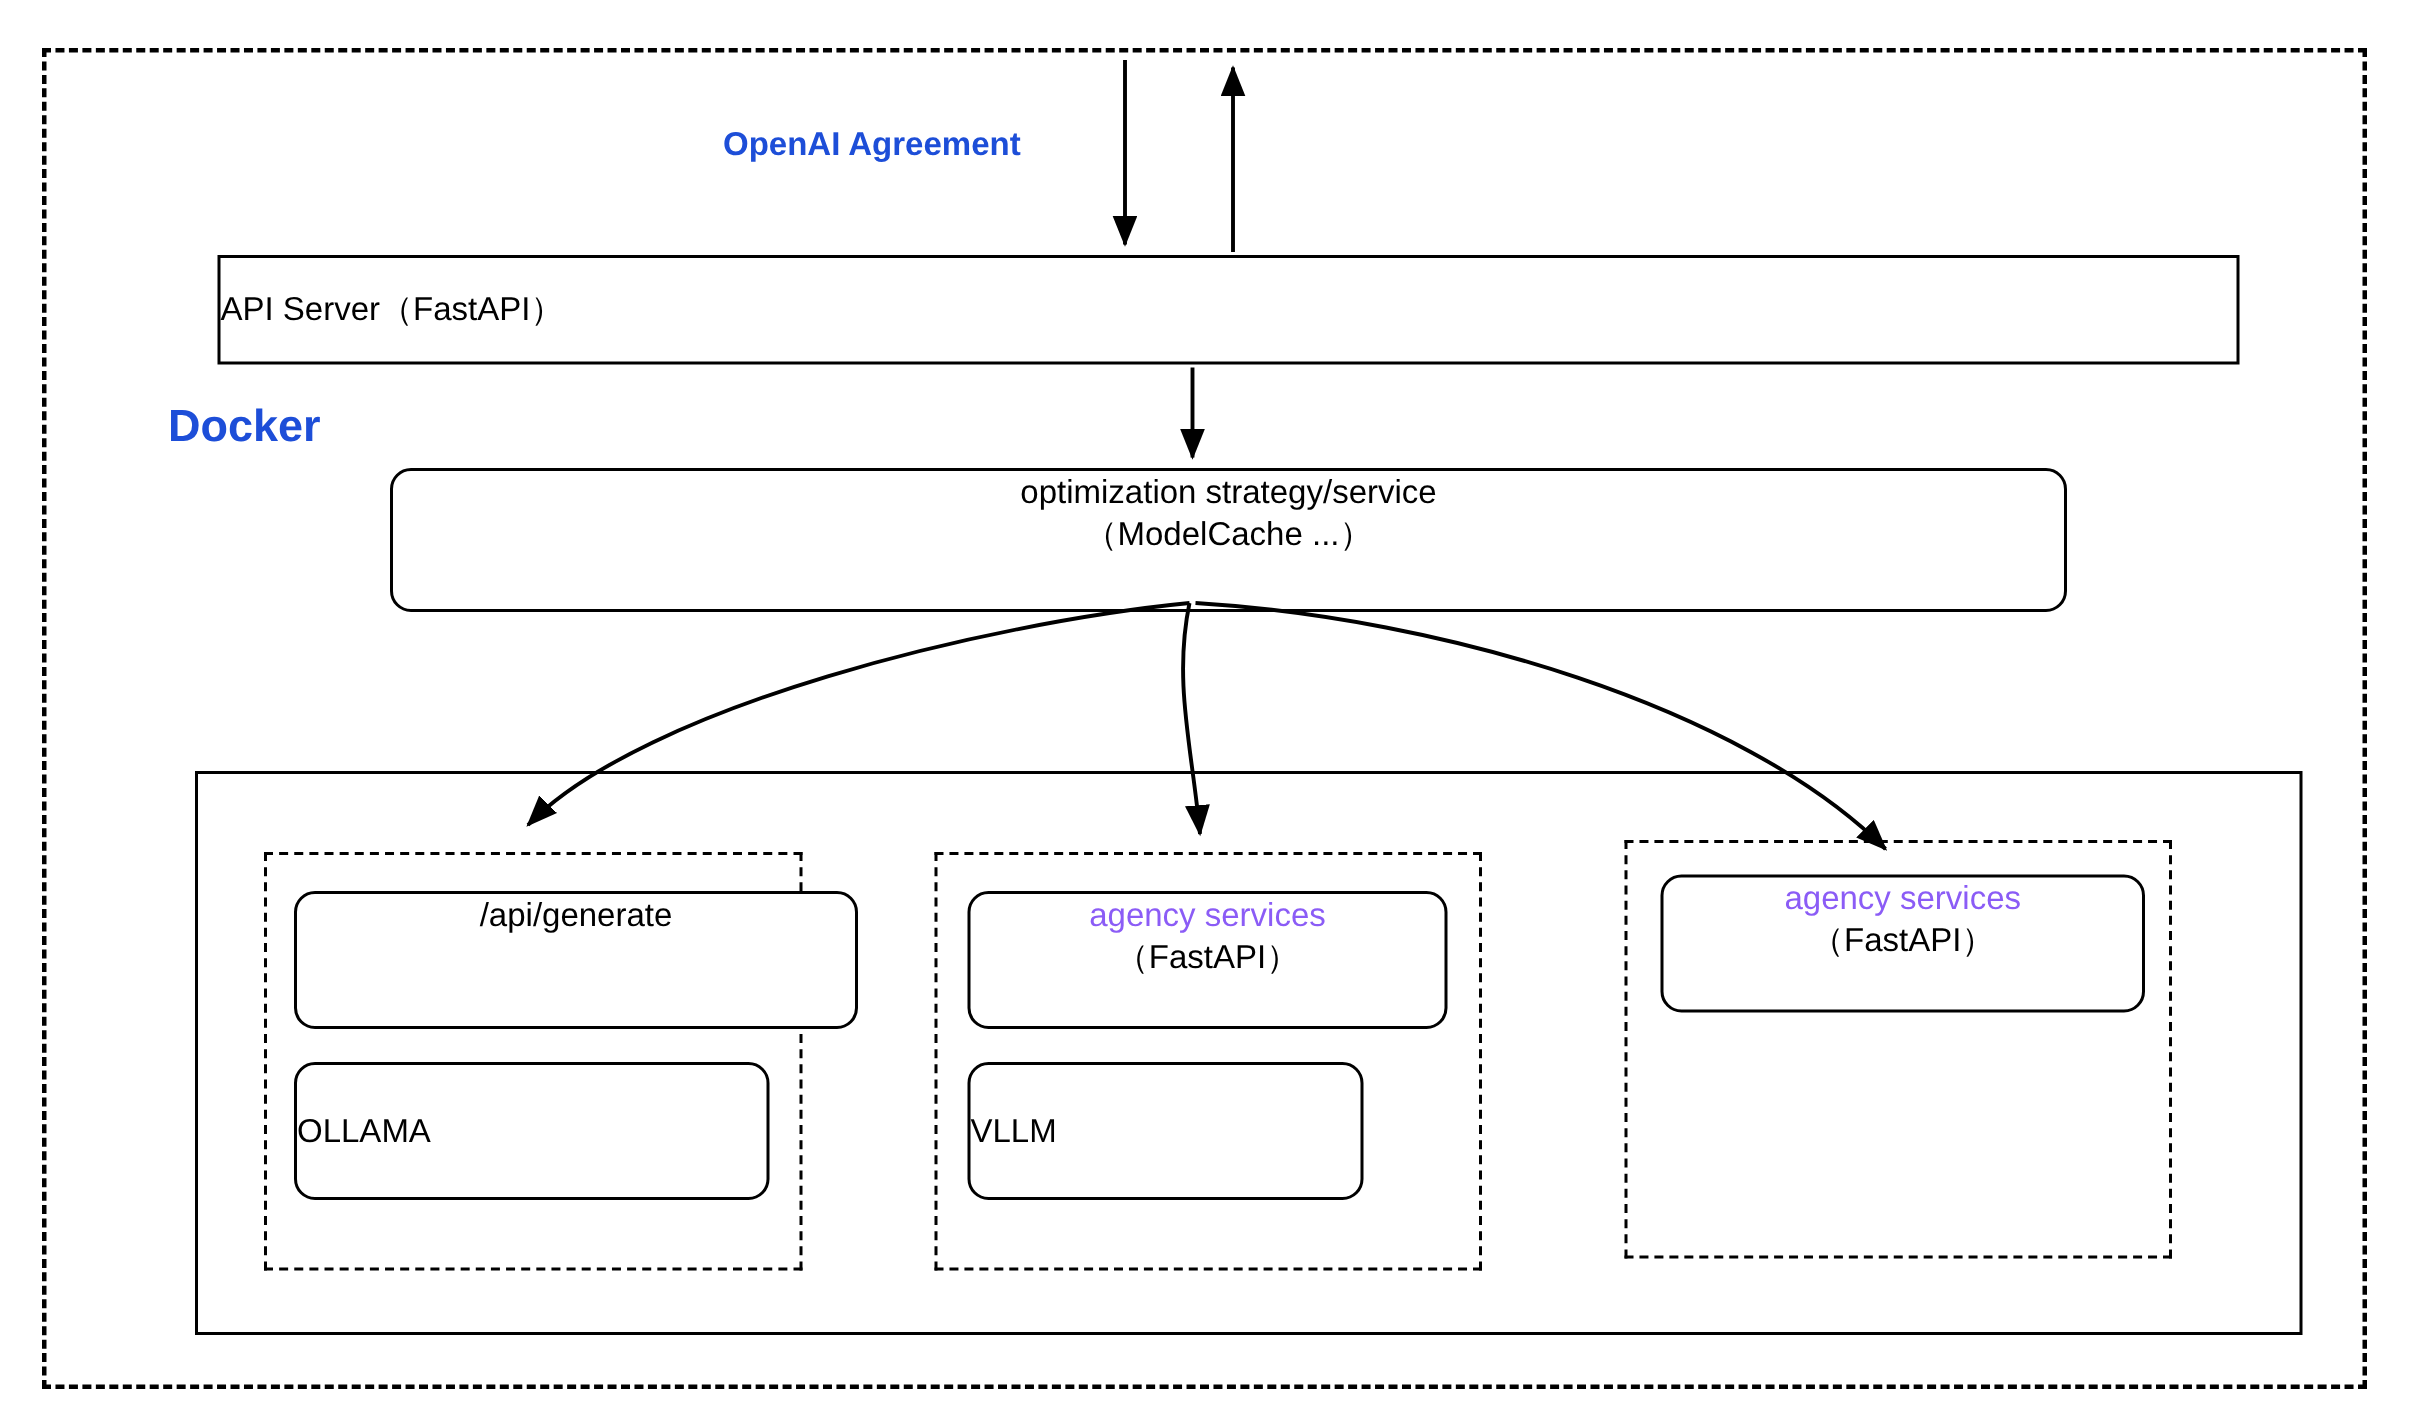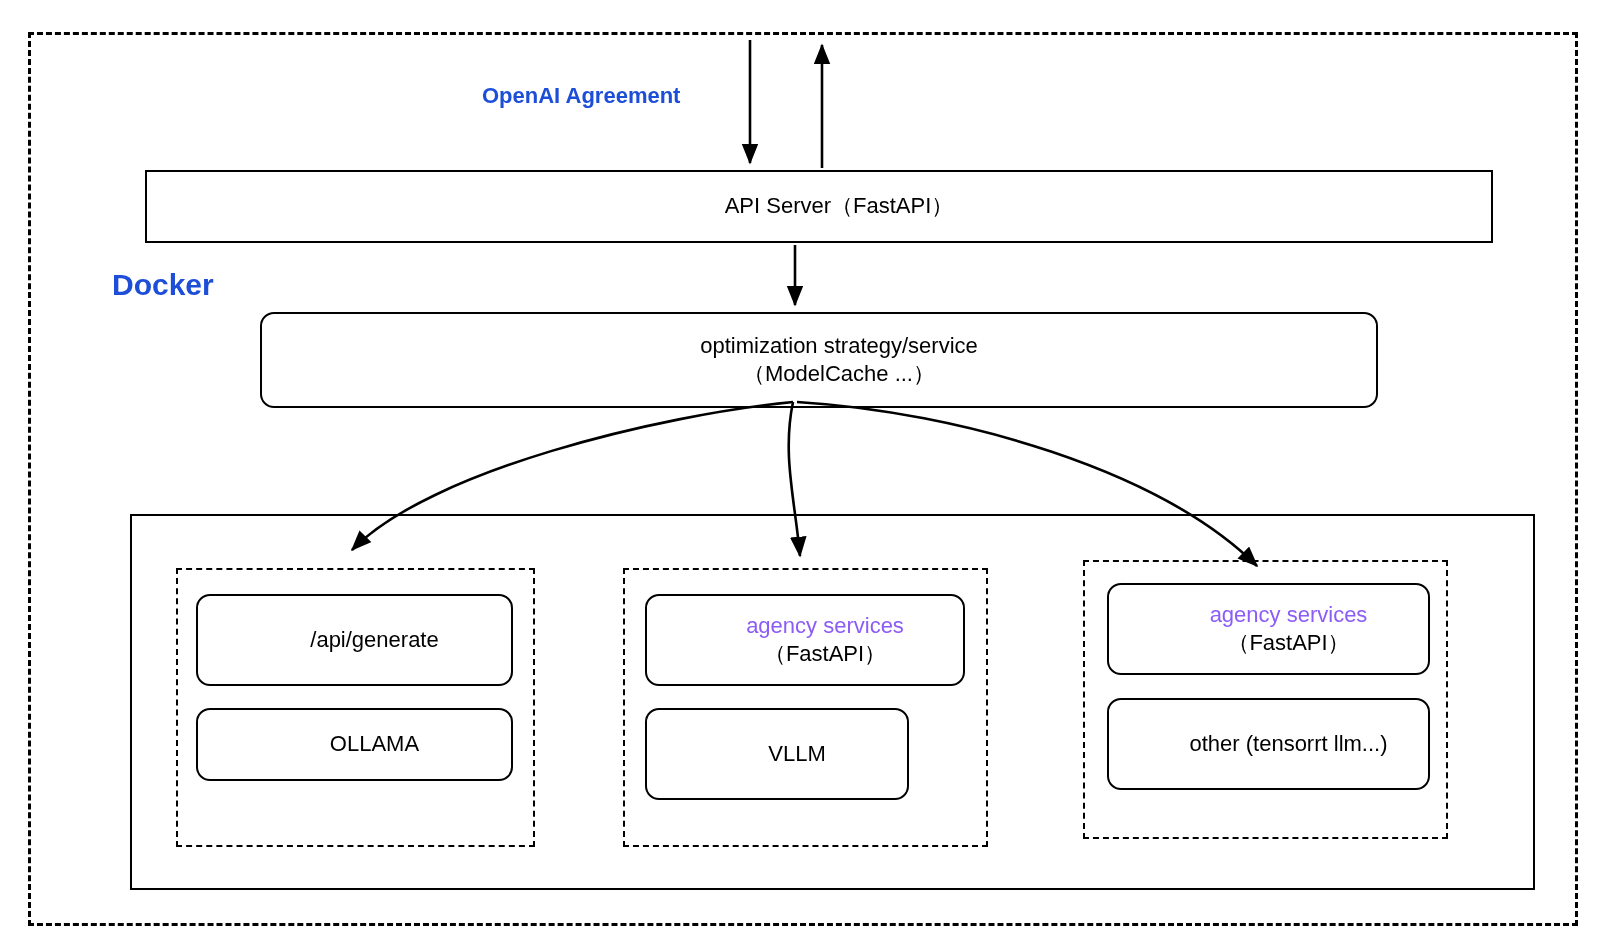--- a/index.html
+++ b/index.html
@@ -15,26 +15,25 @@
     font-family: "Liberation Sans", sans-serif;
     overflow: hidden;
   }
 
   
   .box {
     position: absolute;
     box-sizing: border-box;
     display: flex;
     align-items: center;
-    justify-content: center;
+    justify-content: flex-start;
     text-align: center;
     background: #ffffff;
     color: #000000;
     line-height: 1.28;
-    padding-left: 40px;
   }
   .solid-rect {
     border: 2px solid #000000;
   }
   .round-rect {
     border: 2px solid #000000;
     border-radius: 14px;
   }
   .dashed-rect {
     border: 3px dashed #000000;
@@ -82,43 +81,40 @@
   </div>
 
   <div class="box round-rect" style="left:260px; top:312px; width:1118px; height:96px; font-size:22px; flex-direction:column;">
     <span class="sub">optimization strategy/service</span>
     <span class="sub">（ModelCache ...）</span>
   </div>
 
   <div class="box solid-rect" style="left:130px; top:514px; width:1405px; height:376px;"></div>
 
   <div class="box dashed-thin" style="left:176px; top:568px; width:359px; height:279px;"></div>
-  <div class="box round-rect" style="left:196px; top:594px; width:317px; height:92px; font-size:22px; flex-direction:column;">
+  <div class="box round-rect" style="left:196px; top:594px; width:376px; height:92px; font-size:22px; flex-direction:column;">
     <span class="sub">/api/generate</span>
   </div>
-  <div class="box round-rect" style="left:196px; top:708px; width:317px; height:73px; font-size:22px;">
+  <div class="box round-rect" style="left:196px; top:708px; width:317px; height:92px; font-size:22px;">
     <span>OLLAMA</span>
   </div>
 
   <div class="box dashed-thin" style="left:623px; top:568px; width:365px; height:279px;"></div>
   <div class="box round-rect" style="left:645px; top:594px; width:320px; height:92px; font-size:22px; flex-direction:column;">
     <span class="sub muted">agency services</span>
     <span class="sub">（FastAPI）</span>
   </div>
   <div class="box round-rect" style="left:645px; top:708px; width:264px; height:92px; font-size:22px;">
     <span>VLLM</span>
   </div>
 
   <div class="box dashed-thin" style="left:1083px; top:560px; width:365px; height:279px;"></div>
   <div class="box round-rect" style="left:1107px; top:583px; width:323px; height:92px; font-size:22px; flex-direction:column;">
     <span class="sub muted">agency services</span>
     <span class="sub">（FastAPI）</span>
-  </div>
-  <div class="box round-rect" style="left:1107px; top:698px; width:323px; height:92px; font-size:22px;">
-    <span>other (tensorrt llm...)</span>
   </div>
 
   <svg class="overlay" viewBox="0 0 1616 946">
     <defs>
       <marker id="arrowhead" markerWidth="9" markerHeight="9" refX="7.4" refY="3.2" orient="auto" markerUnits="strokeWidth">
         <path d="M0,0 L8,3.2 L0,6.4 z" fill="#000000"></path>
       </marker>
     </defs>
 
     <path d="M750,40 L750,163" stroke="#000000" stroke-width="2.6" fill="none" marker-end="url(#arrowhead)"></path>

